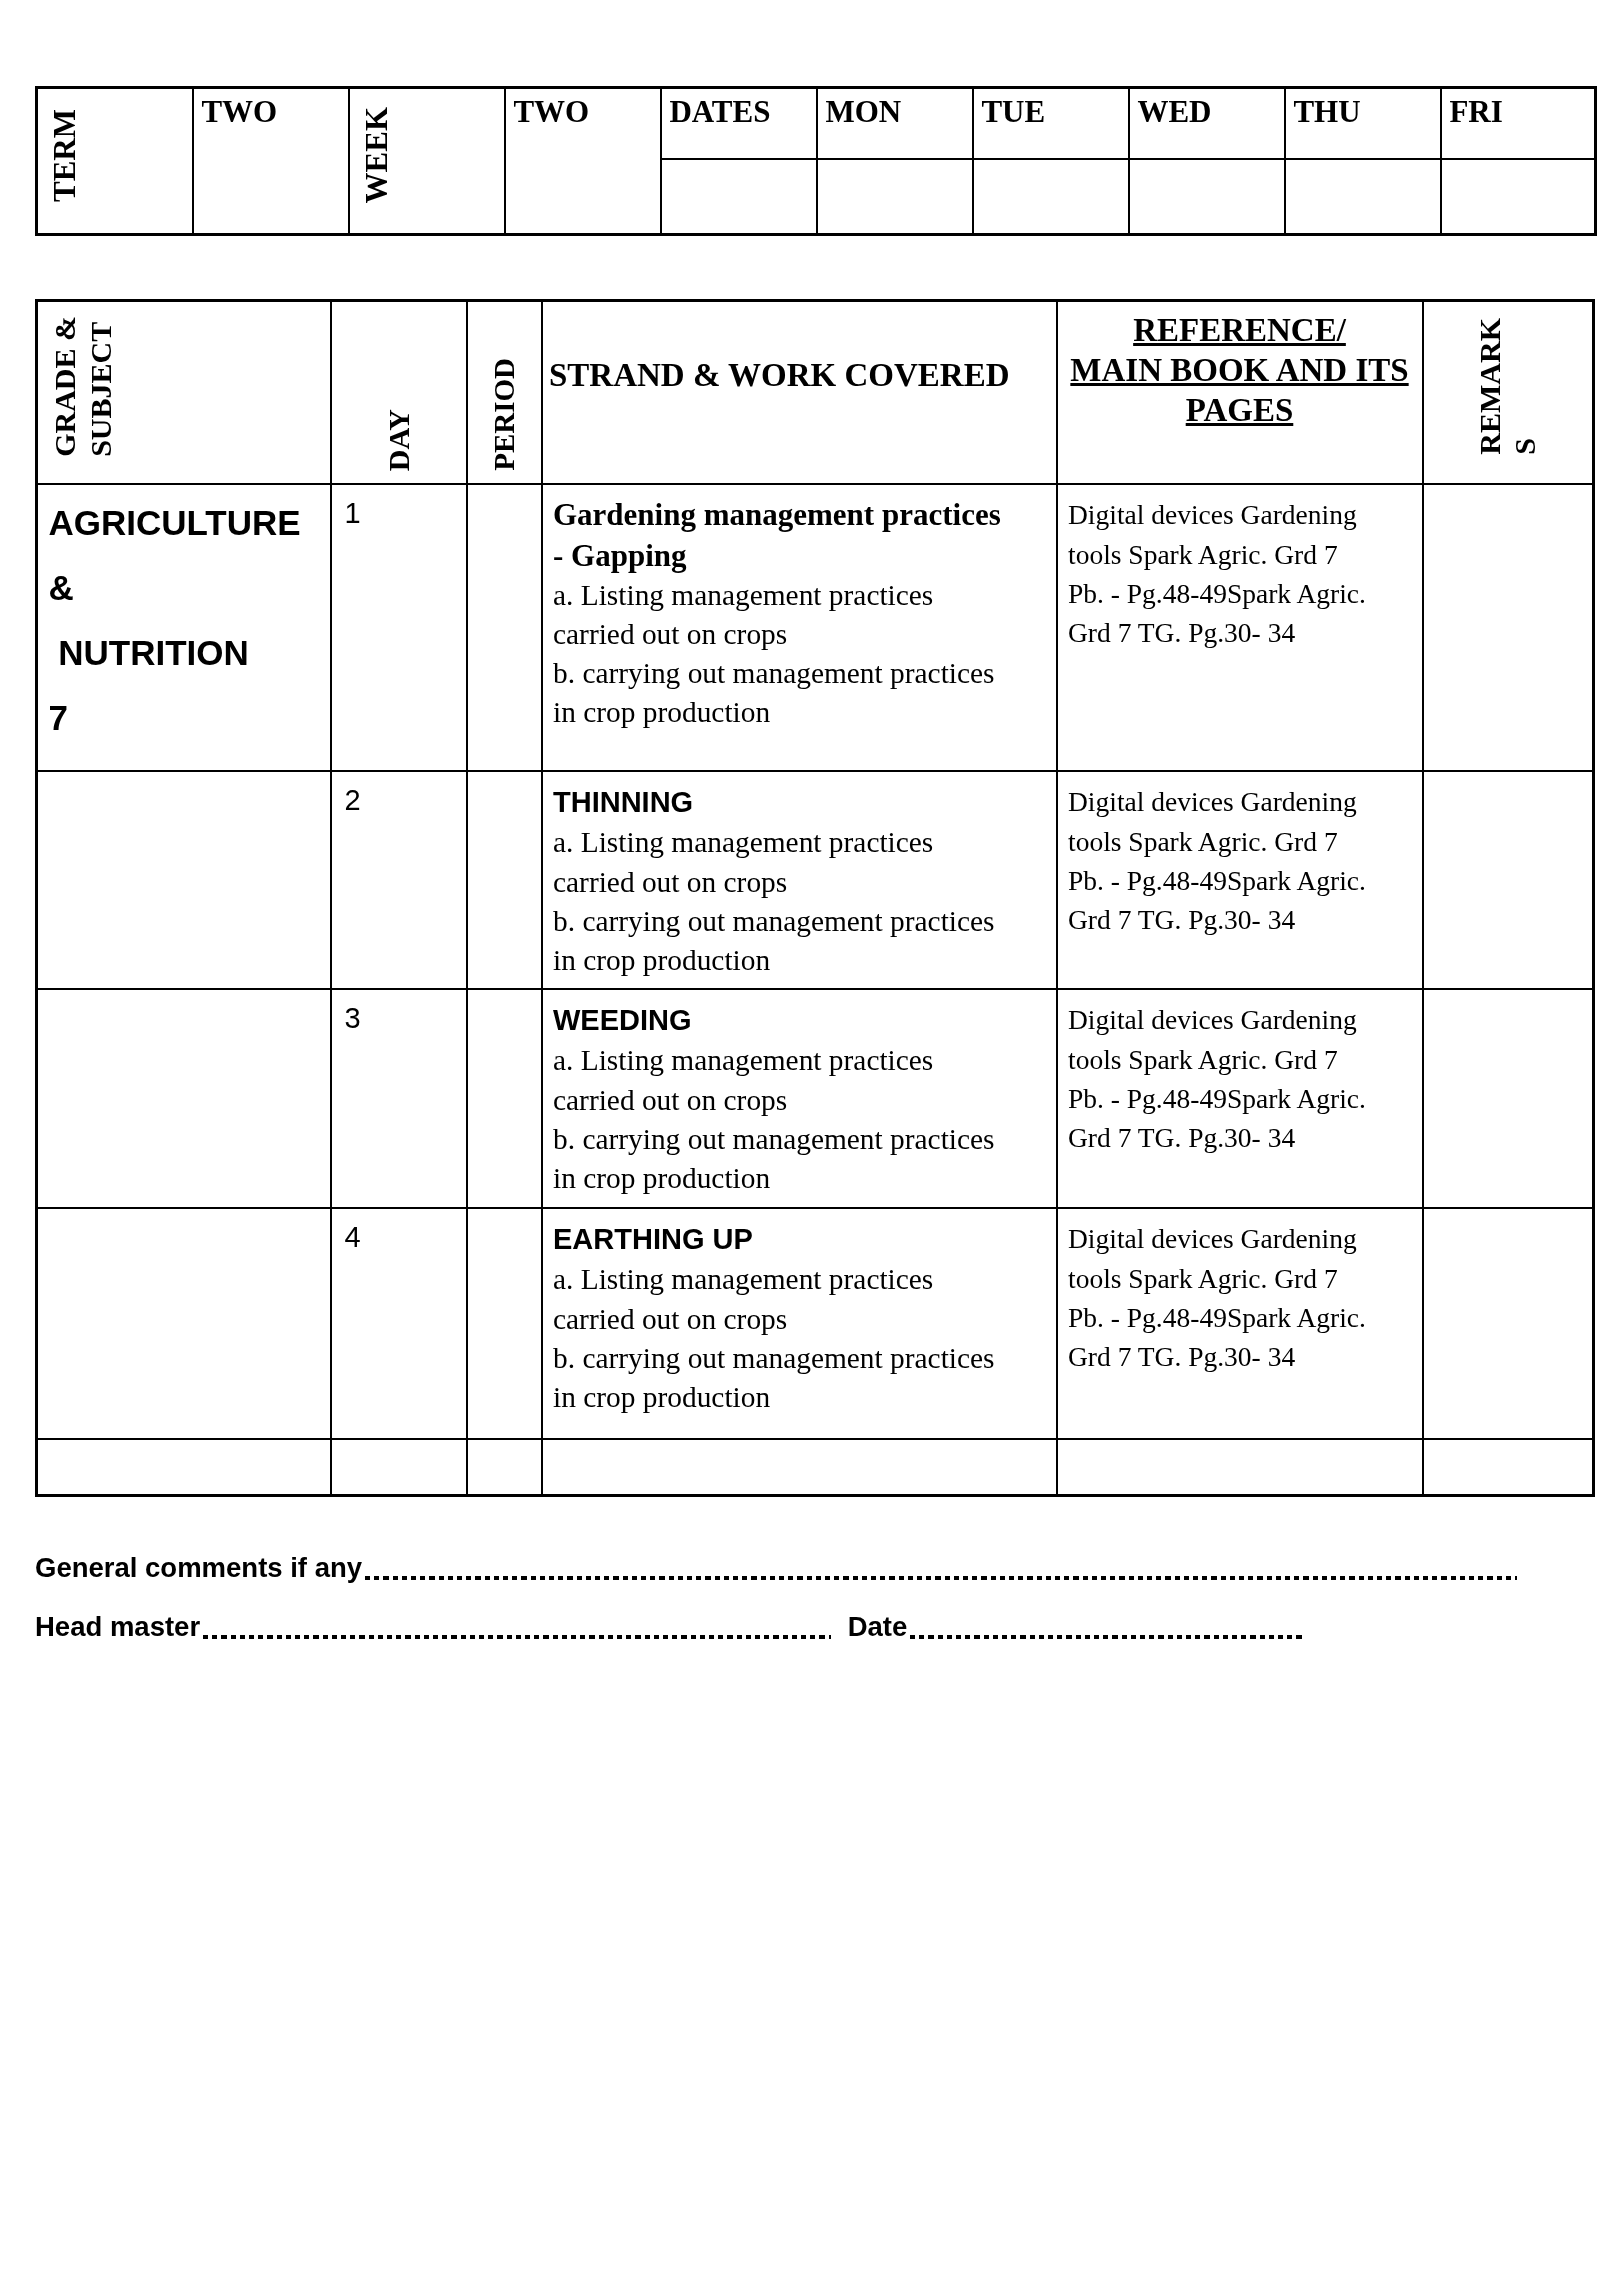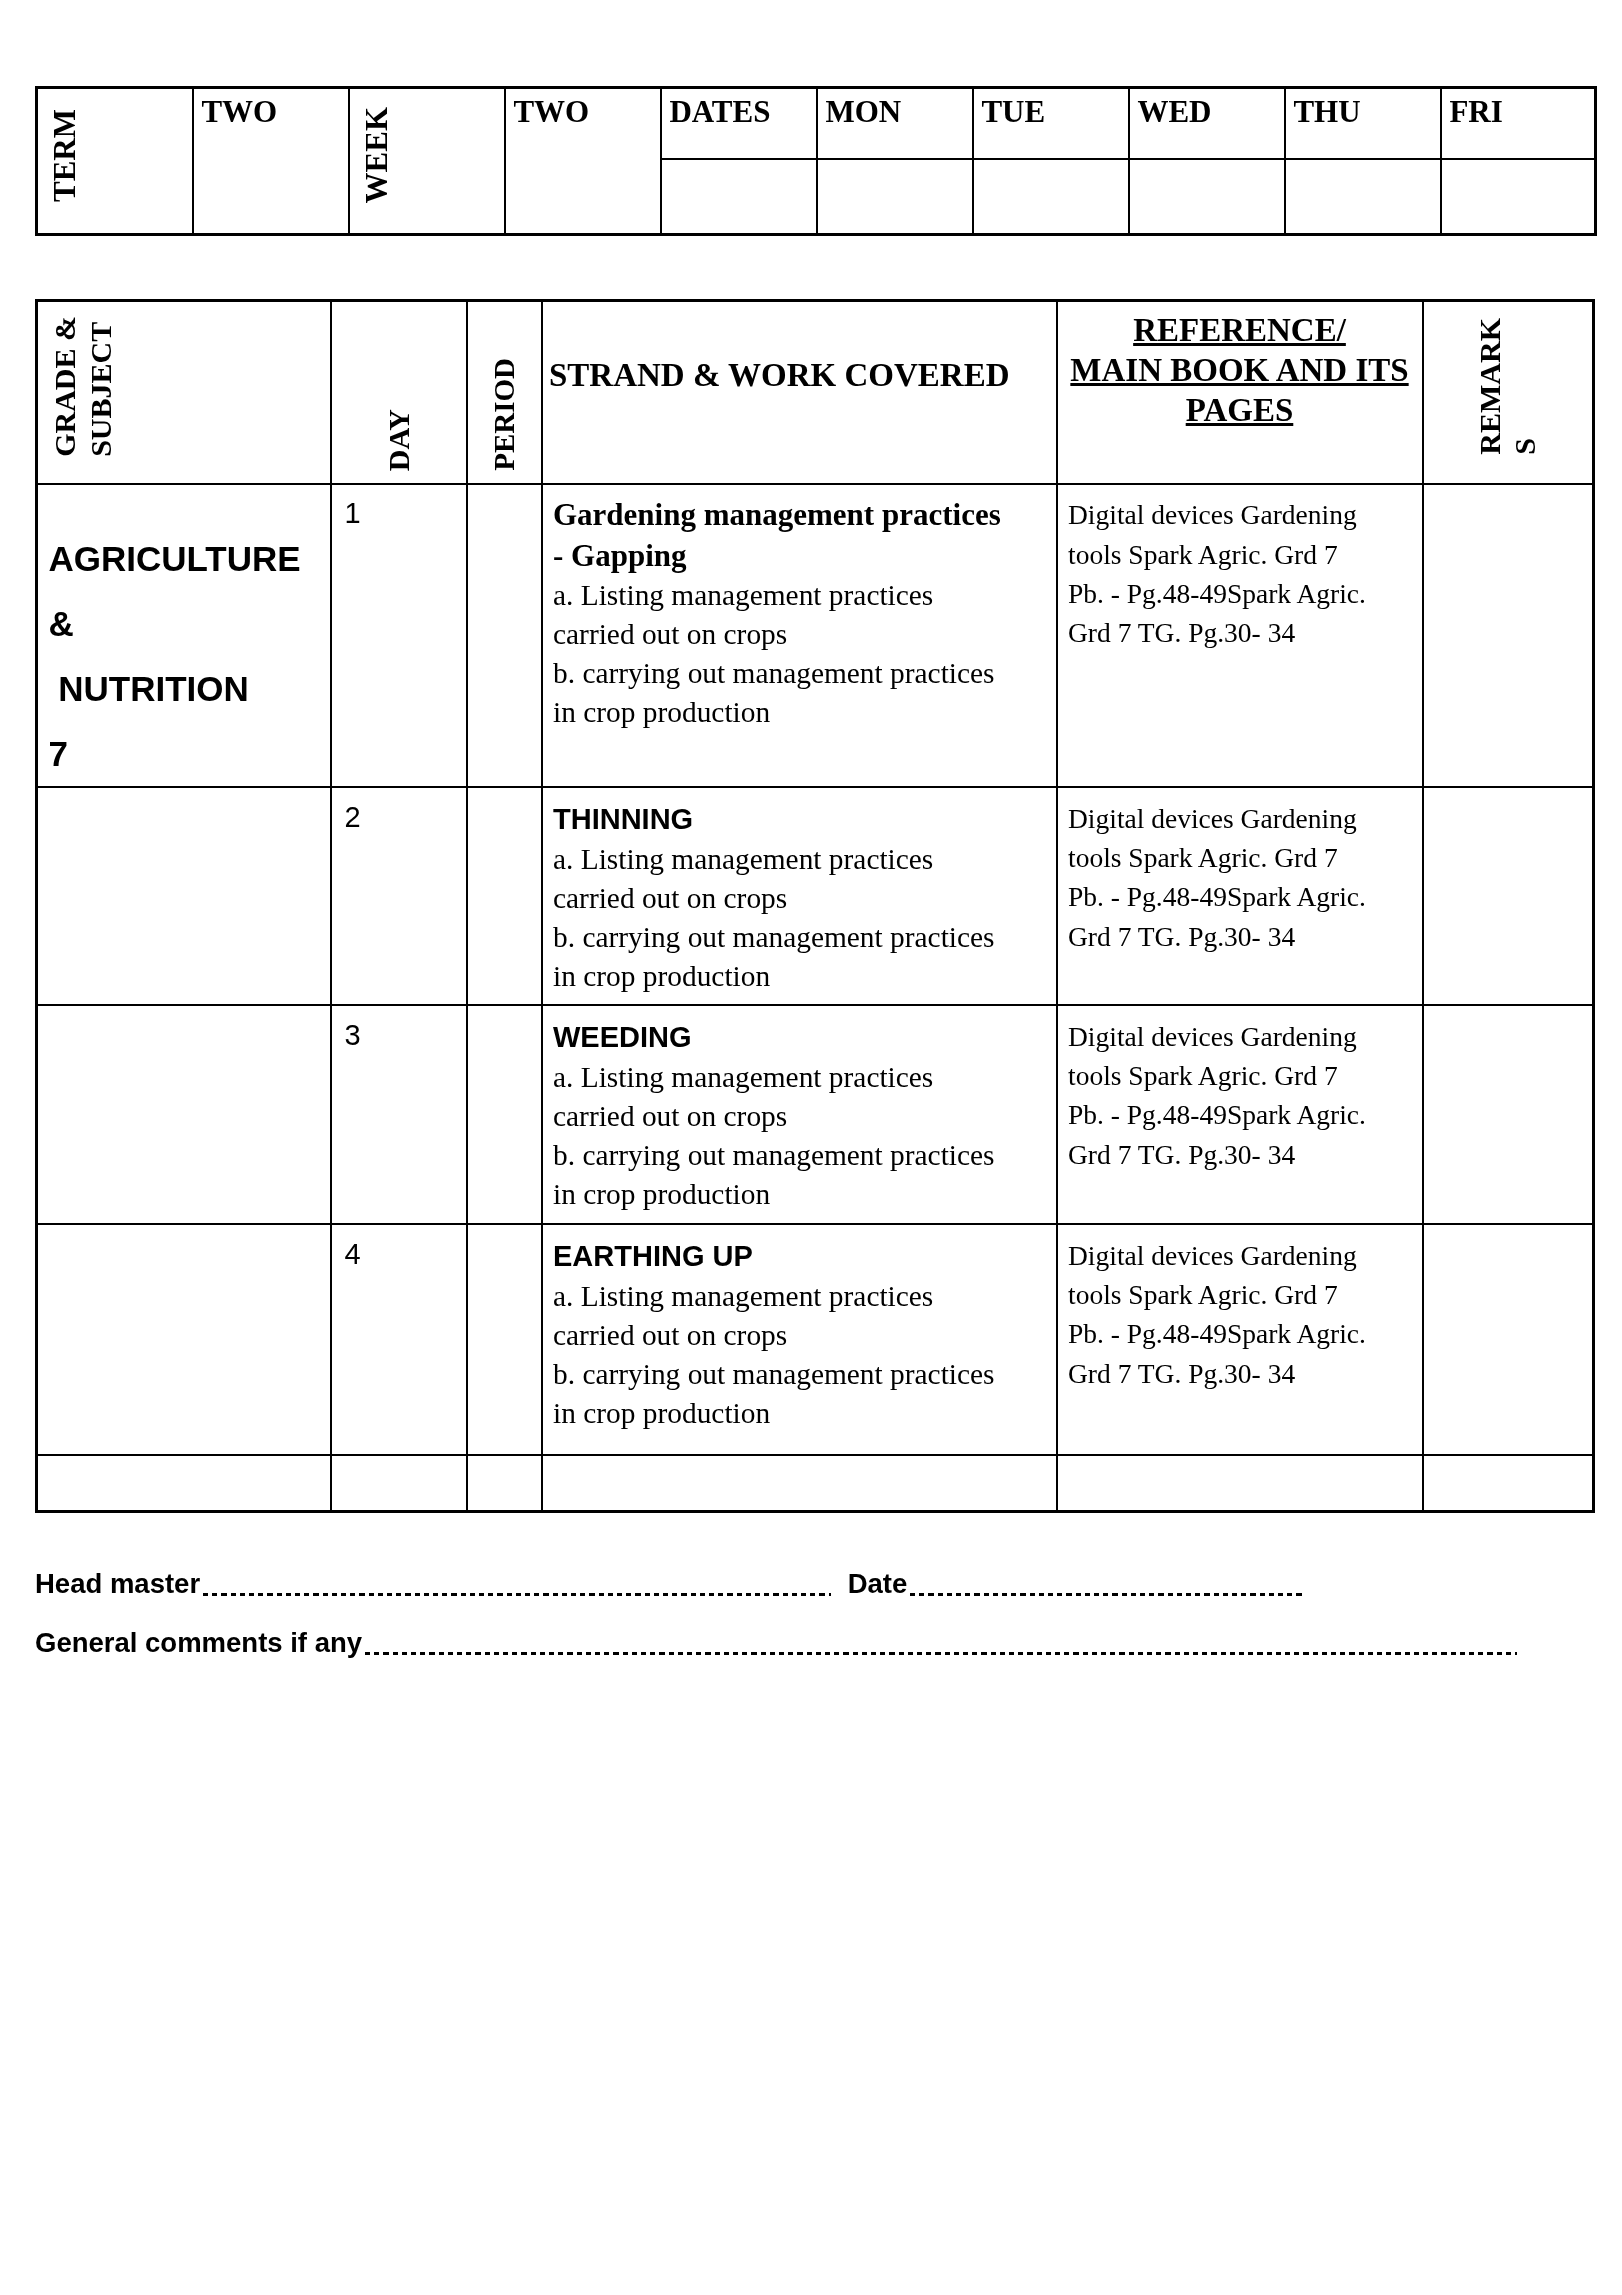--- a/index.html
+++ b/index.html
@@ -35,21 +35,21 @@
   .th-strand{font:bold 33px/1.25 "Liberation Serif","DejaVu Serif",serif;
              padding:7.9px 9.2px 0 6.5px;white-space:pre-line;margin-top:45px;}
   .th-ref{font:bold 33px/1.22 "Liberation Serif","DejaVu Serif",serif;
           text-align:center;padding:7.9px 6.5px 0 6.5px;white-space:pre-line;text-decoration:underline;}
   .hdr-row th{height:174px;}
 
   
   .r0 td{height:285px;} .r1 td{height:216px;} .r2 td{height:217px;}
   .r3 td{height:229px;} .r4 td{height:54px;}
   .grade-value{font:bold 35px/1.85 "Liberation Sans","DejaVu Sans",sans-serif;
-               padding:6.5px 0 0 10.5px;white-space:pre-line;margin-top:36px;}
+               padding:6.5px 0 0 10.5px;white-space:pre-line;}
   .day-num{display:block;font:400 29px/1 "Liberation Sans","DejaVu Sans",sans-serif;
            padding:14.4px 0 0 13px;}
   .strand-cell{padding:10.5px 10.5px 0 10.5px;}
   .strand-title.serif{font:bold 31px/1.3 "Liberation Serif","DejaVu Serif",serif;white-space:pre-line;}
   .strand-title.sans{font:bold 29px/1.42 "Liberation Sans","DejaVu Sans",sans-serif;white-space:pre-line;}
   .strand-body{font:29.4px/1.33 "Liberation Serif","DejaVu Serif",serif;white-space:pre-line;}
   .ref-cell{font:27.5px/1.43 "Liberation Serif","DejaVu Serif",serif;
             padding:10.5px 7.9px 0 10.5px;white-space:pre-line;}
 
   
@@ -302,25 +302,25 @@
       <td></td>
       <td></td>
       <td></td>
       <td></td>
     </tr>
   </tbody>
     </table>
 
   <div class="footer">
     <div class="dotrow">
+      <span class="flabel">General comments if any</span>
+      <span class="dots dots-general"></span>
+    </div>
+    <div class="dotrow">
       <span class="flabel">Head master</span>
       <span class="dots dots-hm"></span>
       <span class="flabel date-label">Date</span>
       <span class="dots dots-date"></span>
     </div>
-    <div class="dotrow">
-      <span class="flabel">General comments if any</span>
-      <span class="dots dots-general"></span>
-    </div>
   </div>
 
 </div>
 
 
 </body></html>

